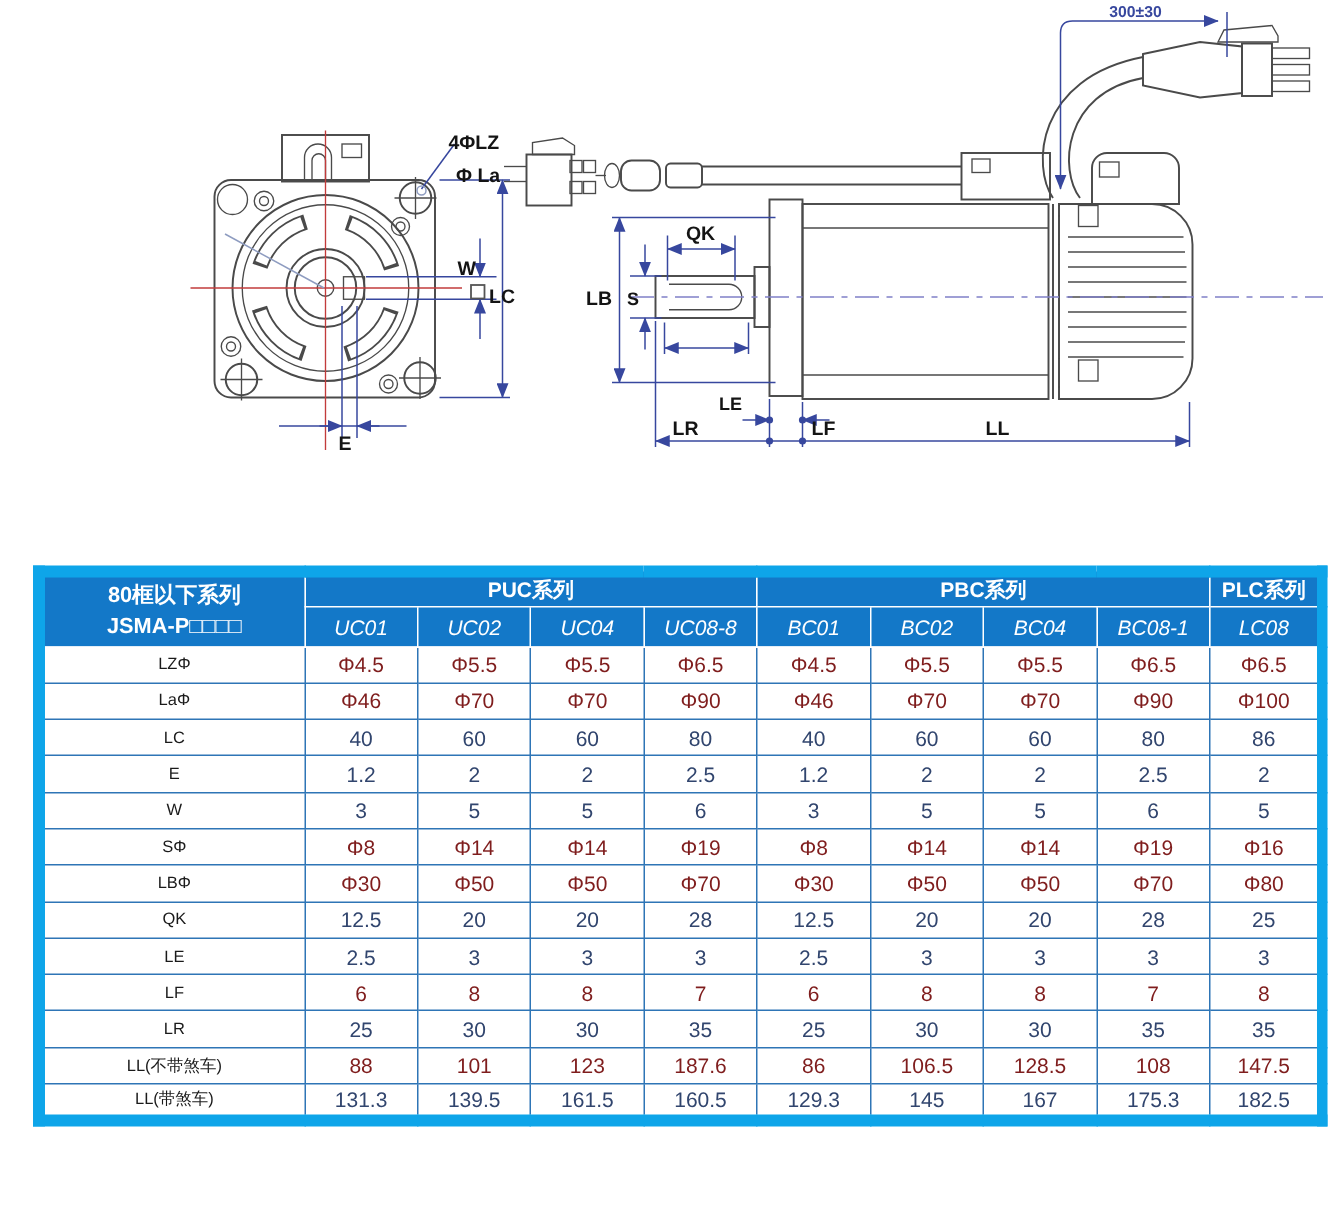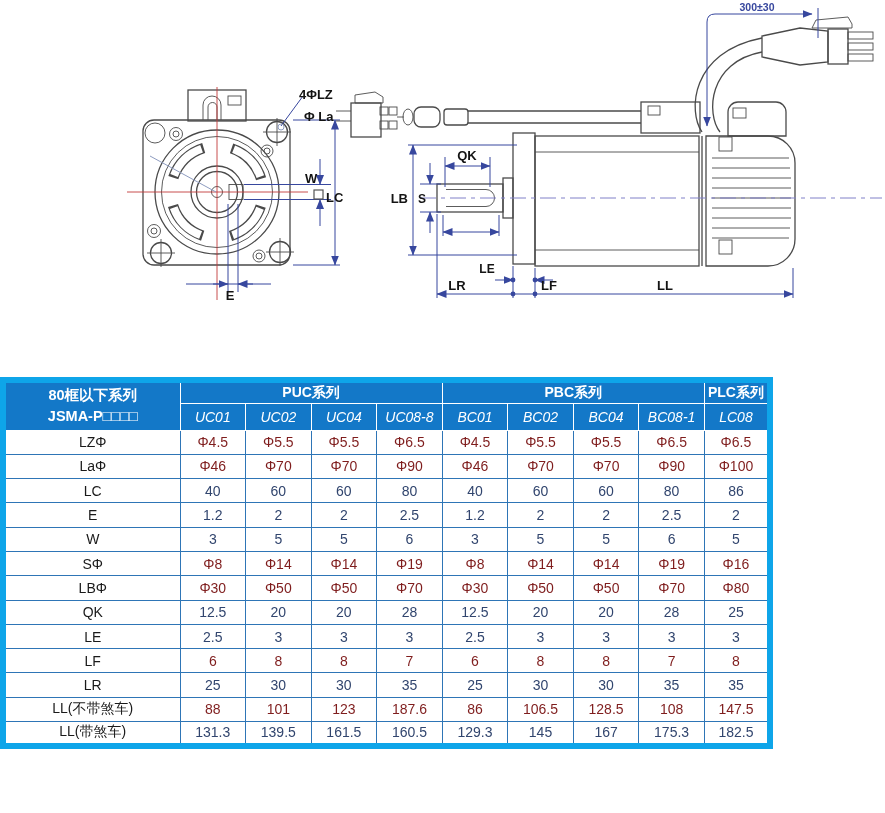--- a/index.html
+++ b/index.html
@@ -6,27 +6,27 @@
   body{width:885px;height:813px;position:relative;font-family:"Liberation Sans",sans-serif;}
   #draw{position:absolute;left:0;top:0;}
   .oln{fill:none;stroke:#4a4a4a;stroke-width:1.3;}
   .thin{stroke-width:0.9;}
   .dim{fill:none;stroke:#37479e;stroke-width:1;}
   .red{stroke:#c23b3b;stroke-width:0.9;}
   .lbl{font-family:"Liberation Sans",sans-serif;font-size:13px;font-weight:bold;fill:#141414;}
   .sl{font-size:12px;}
   .dimlbl{font-family:"Liberation Sans",sans-serif;font-size:10.5px;font-weight:bold;fill:#37479e;}
   
-  #spec{position:absolute;left:0;top:377px;border-collapse:collapse;table-layout:fixed;width:773px;border:6px solid #0ea5e9;}
+  #spec{position:absolute;left:22px;top:377px;border-collapse:collapse;table-layout:fixed;width:864px;border:8px solid #0ea5e9;}
   #spec th{background:#1378c8;color:#fff;border:1px solid #fff;font-weight:bold;font-size:14px;padding:0;}
   #spec th.model{font-weight:normal;font-style:italic;}
   #spec td{border:1px solid #2e75b6;text-align:center;font-size:14px;padding:0;background:#fff;}
   #spec tr.hr1{height:23px;} #spec tr.hr2{height:27px;}
   #spec tr.data-row{height:24.3px;}
-  #spec td.rl{color:#1a1a1a;font-size:14px;}
+  #spec td.rl{color:#1a1a1a;font-size:11px;}
   tr.tone-dark td{color:#7f1d1d;}
   tr.tone-navy td{color:#31456e;}
   tr.tone-dark td.rl, tr.tone-navy td.rl{color:#1a1a1a;}
   .corner div{line-height:1.45;font-size:14.5px;}
   #notes{position:absolute;left:10px;top:762px;font-size:14.5px;color:#1a1a1a;line-height:21px;}
 </style>
 </head>
 <body>
 
 <svg id="draw" width="885" height="372" viewBox="0 0 885 372">

